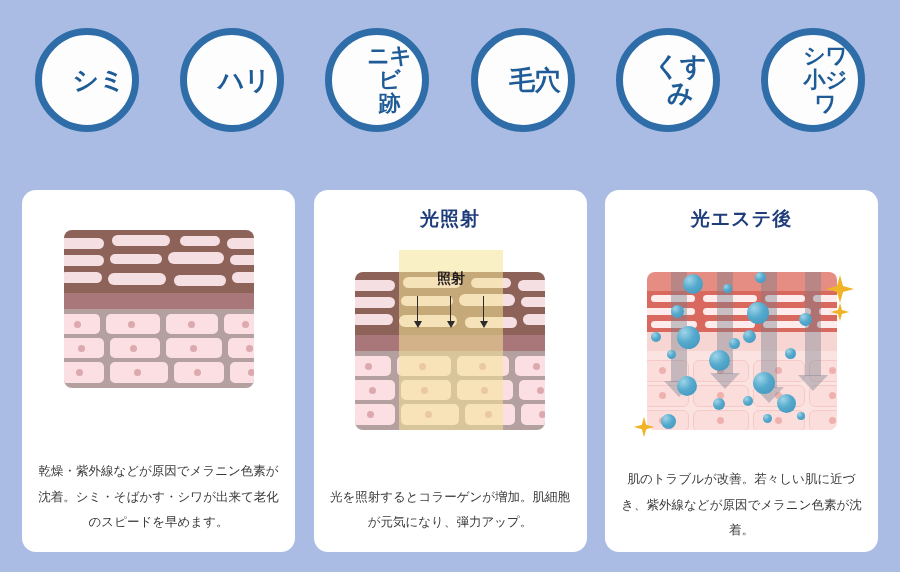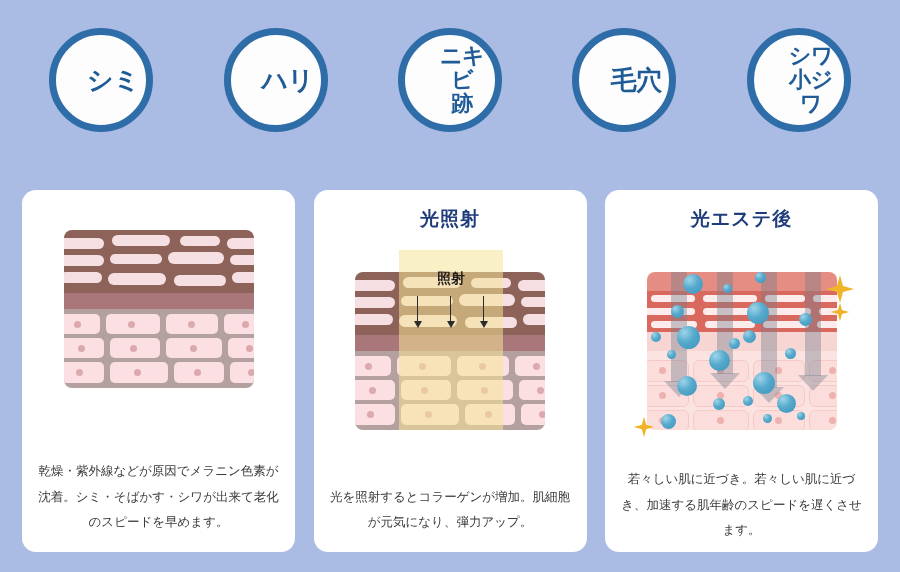--- a/index.html
+++ b/index.html
@@ -133,20 +133,23 @@
     <span>
       <span class="badge-label">ニキビ</span>
       <span class="badge-label">跡</span>
     </span>
   </div>
 
   <div class="badge">
     <span class="badge-label">毛穴</span>
   </div>
 
+  <div class="badge">
+    <span class="badge-label">くすみ</span>
+  </div>
 
   <div class="badge badge-two">
     <span>
       <span class="badge-label">シワ</span>
       <span class="badge-label">小ジワ</span>
     </span>
   </div>
 </div>
 
 <div class="cards">
@@ -351,16 +354,16 @@
         <path d="M15 1 L18 12 L29 15 L18 18 L15 29 L12 18 L1 15 L12 12 Z" fill="#f0b429"></path>
       </svg>
       <svg class="sparkle" style="left:183px;top:52px;" width="20" height="20" viewBox="0 0 30 30">
         <path d="M15 1 L18 12 L29 15 L18 18 L15 29 L12 18 L1 15 L12 12 Z" fill="#f0b429"></path>
       </svg>
       <svg class="sparkle" style="left:-14px;top:166px;" width="22" height="22" viewBox="0 0 30 30">
         <path d="M15 1 L18 12 L29 15 L18 18 L15 29 L12 18 L1 15 L12 12 Z" fill="#f0b429"></path>
       </svg>
     </div>
 
-    <div class="caption tall">若々しい肌に近づき。若々しい肌に近づき、加速する肌年齢のスピードを遅くさせます。</div>
+    <div class="caption tall">肌のトラブルが改善。若々しい肌に近づき、紫外線などが原因でメラニン色素が沈着。</div>
   </div>
 
 </div>
 
 </body></html>

